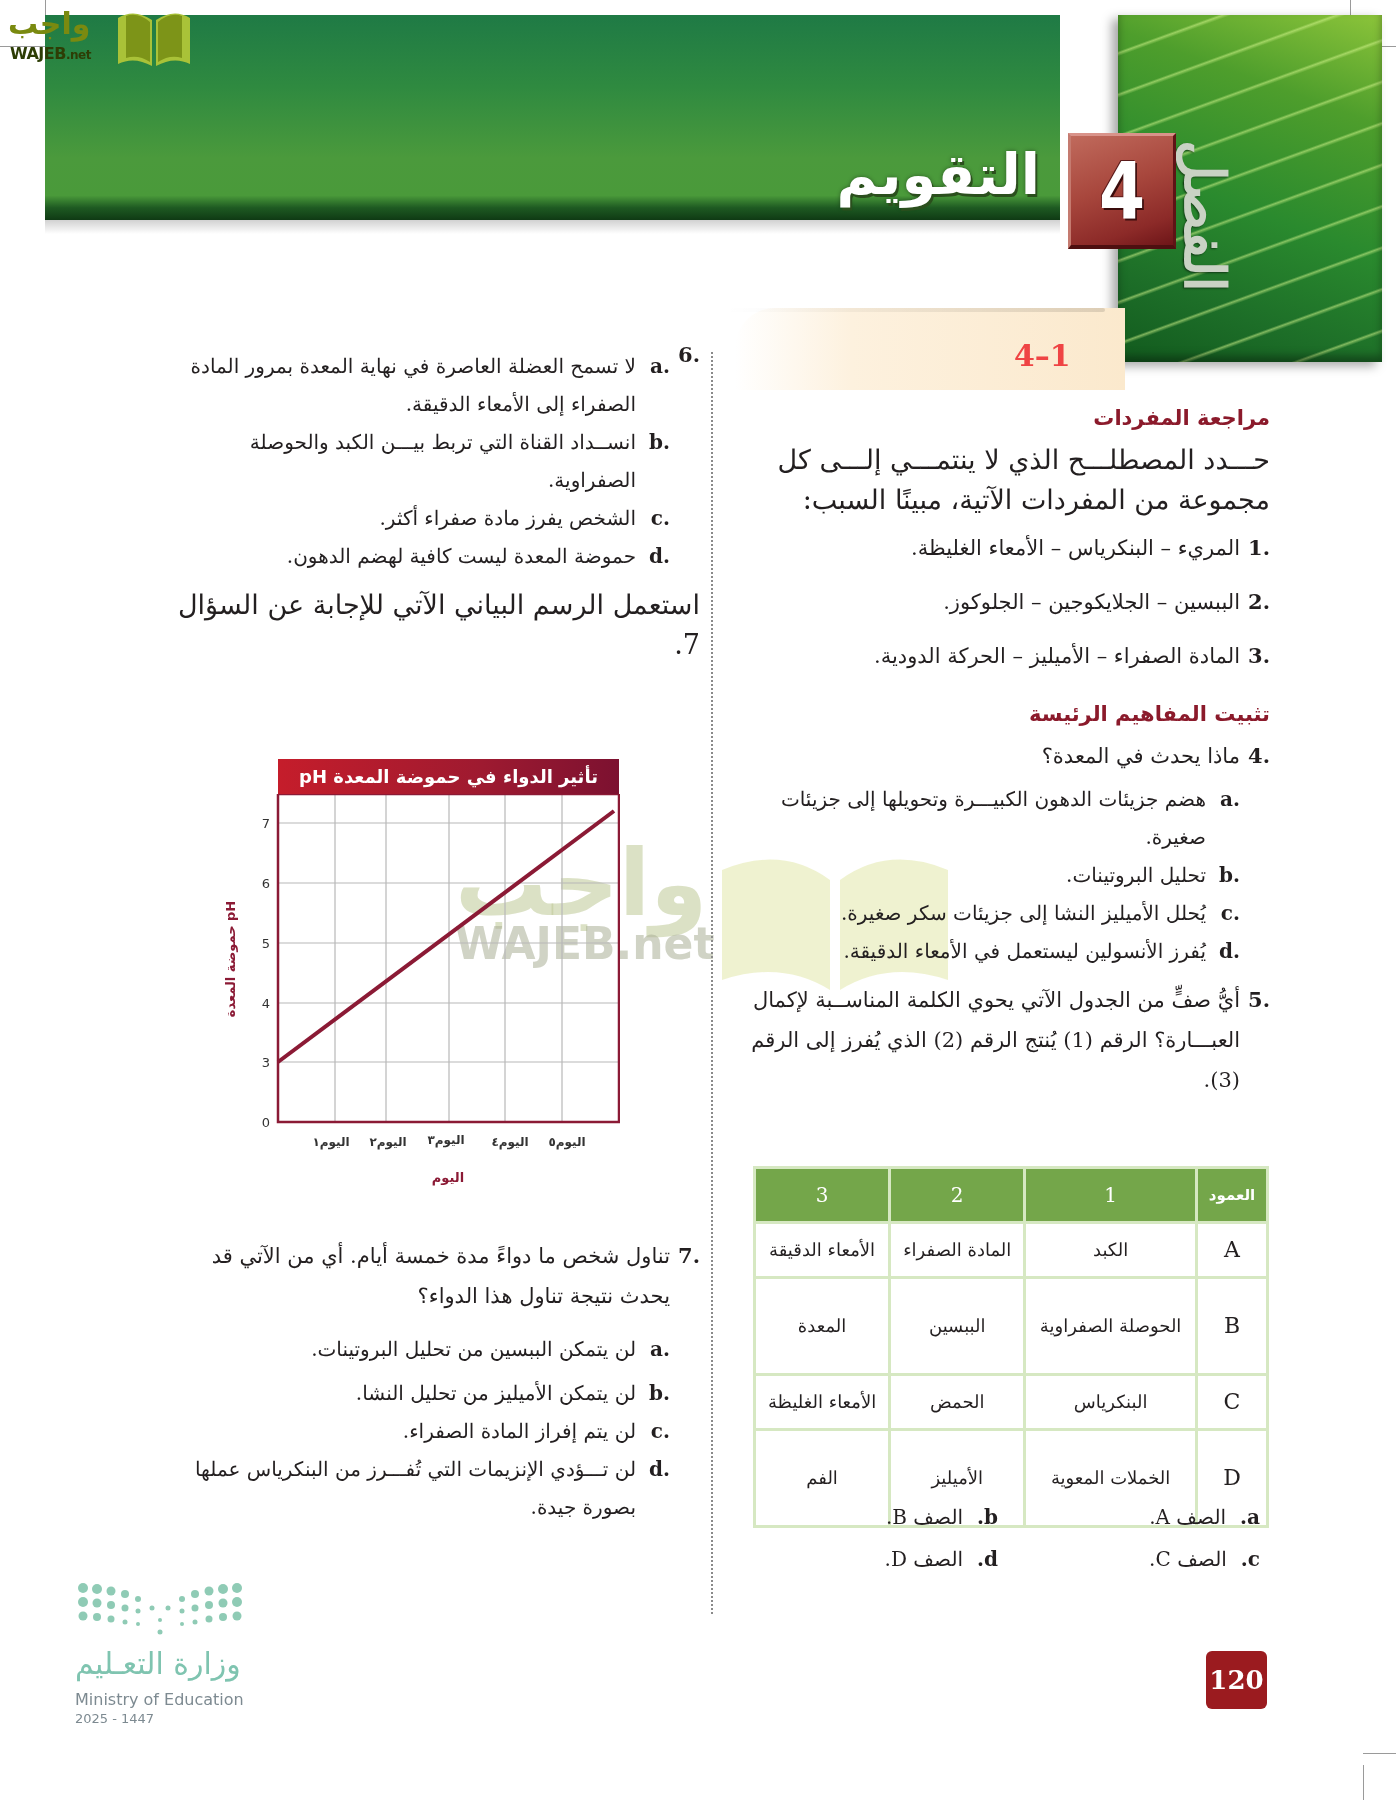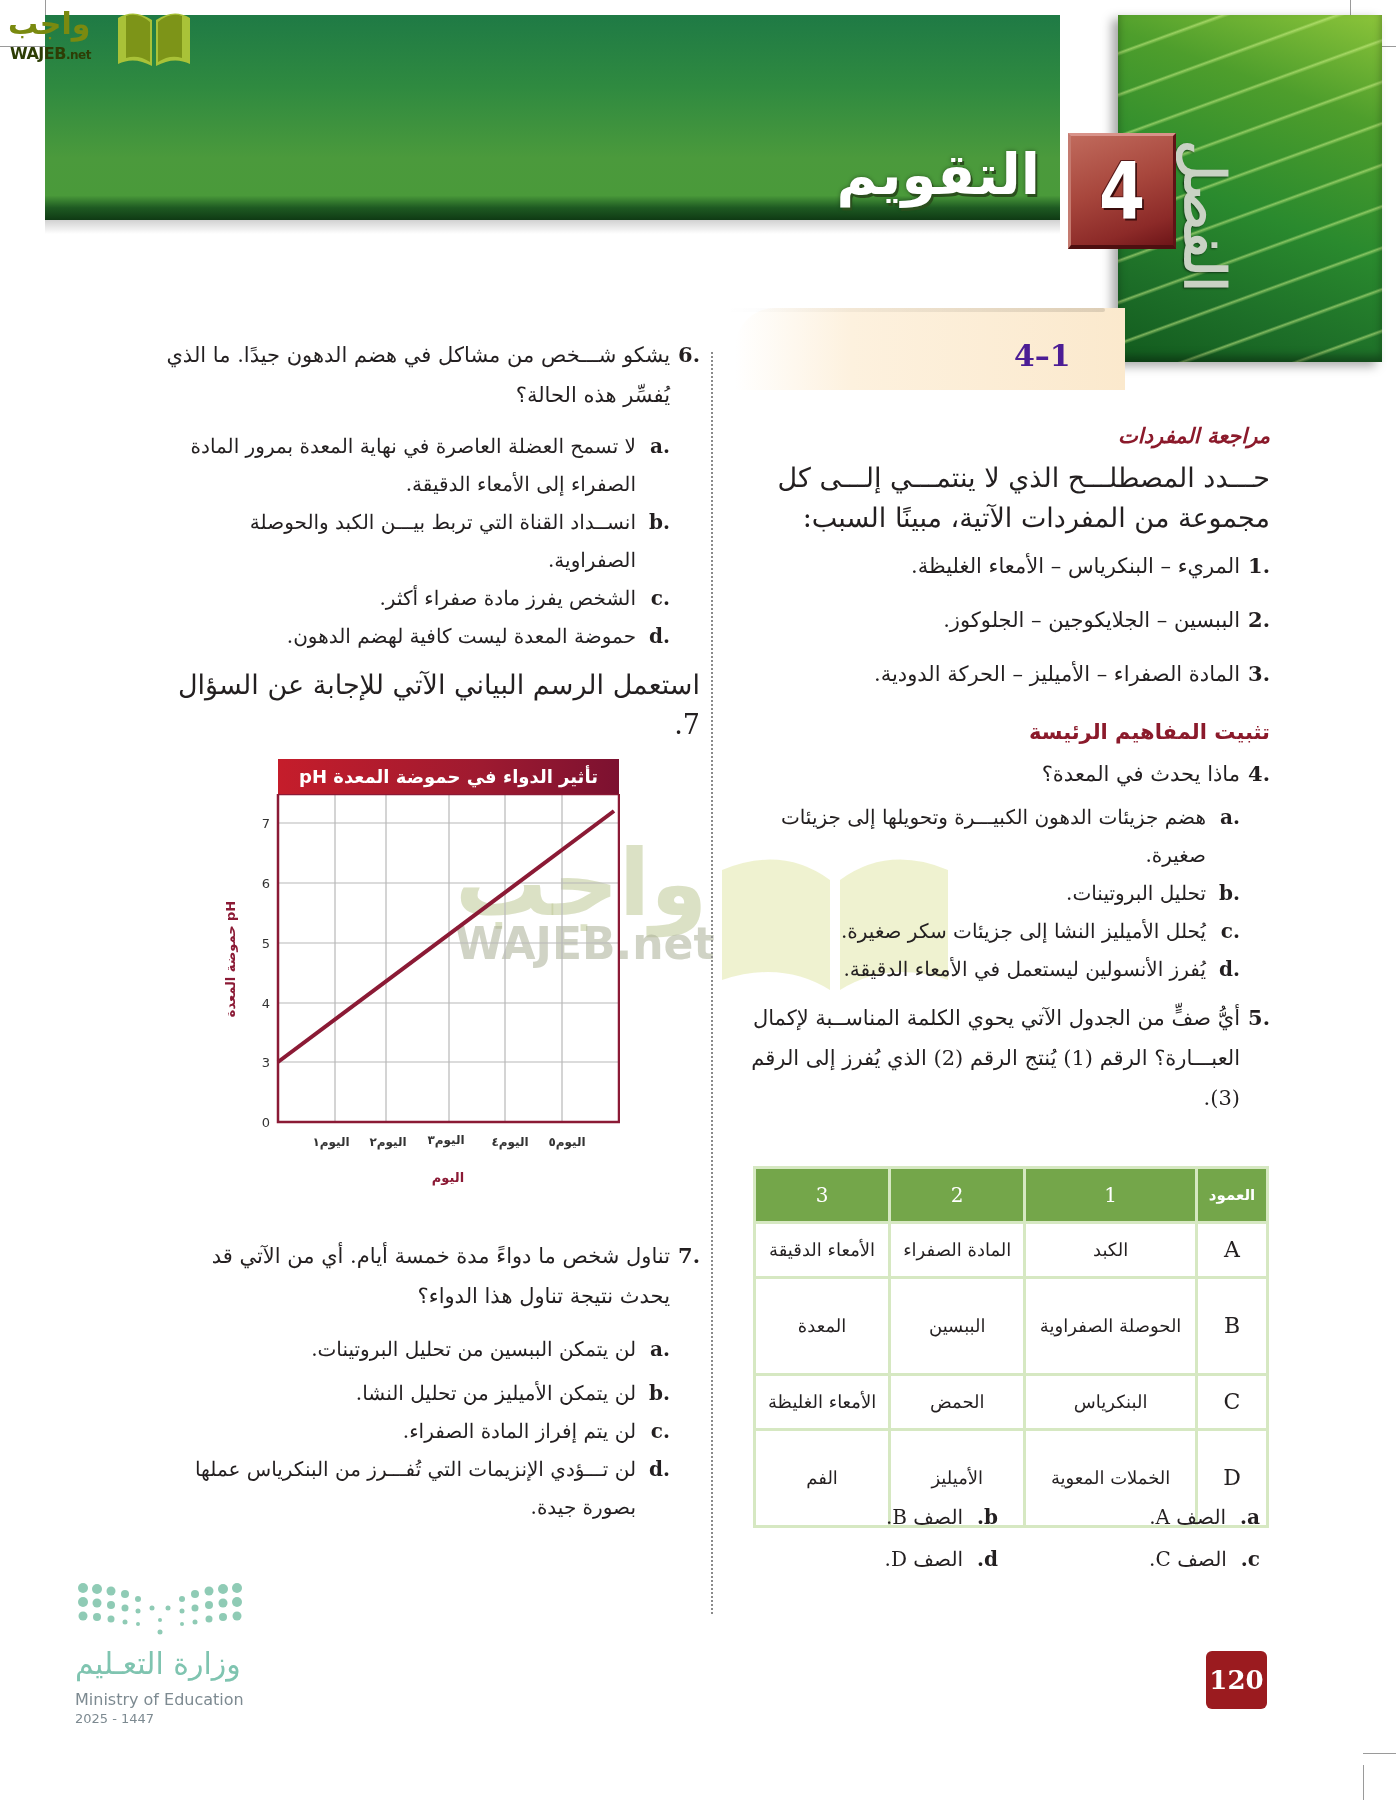--- a/index.html
+++ b/index.html
@@ -30,21 +30,21 @@
     text-shadow: 2px 2px 0 #3a0c0c, -1px -1px 0 #5a1a1a; transform: scaleX(0.85); }
   .banner-title { position: absolute; right: 356px; top: 142px; color: #ffffff; font-size: 56px; font-weight: bold;
     direction: rtl; text-shadow: 2px 3px 0 #2b4f1d, 0 0 4px rgba(0,0,0,0.4); }
 
   
   .section-tab { position: absolute; left: 735px; top: 308px; width: 390px; height: 82px;
     background: linear-gradient(90deg, rgba(253,246,232,0) 0%, #fdf1de 30%, #fbe9cd 100%);
     border-radius: 40px 0 0 0; }
   .section-tab::before { content:""; position:absolute; left:-10px; top:0; width:380px; height:4px;
     background: linear-gradient(90deg, rgba(0,0,0,0), rgba(0,0,0,0.12)); border-radius: 4px; }
-  .section-num { position: absolute; left: 1014px; top: 338px; color: #4c1d95; font-family: "DejaVu Serif", serif;
+  .section-num { position: absolute; left: 1014px; top: 338px; color: #ef4444; font-family: "DejaVu Serif", serif;
     font-weight: bold; font-size: 30px; }
 
   
   .logo { position: absolute; left: 8px; top: 4px; width: 180px; height: 64px; }
   .logo-ar { position: absolute; left: 0; top: 2px; color: #7a8a10; font-weight: bold; font-size: 30px; direction: rtl; }
   .logo-en { position: absolute; left: 2px; top: 40px; color: #2d3d05; font-weight: bold; font-size: 16px; letter-spacing: -0.5px; }
   .logo-en small { font-size: 12px; }
   .logo-book { position: absolute; left: 106px; top: 4px; width: 80px; height: 62px; }
 
   .wm { position: absolute; pointer-events: none; }
@@ -130,21 +130,21 @@
 <svg class="wm wm-book" viewBox="0 0 226 150">
   <path d="M0 30 Q60 5 108 40 L108 150 Q60 120 0 140 Z" fill="rgba(225,232,170,0.55)"></path>
   <path d="M226 30 Q166 5 118 40 L118 150 Q166 120 226 140 Z" fill="rgba(225,232,170,0.55)"></path>
 </svg>
 <div class="wm wm-ar">واجب</div>
 <div class="wm wm-en"><span>WAJEB</span><span>.net</span></div>
 
 <div class="divider"></div>
 
 <div class="col col-right">
-  <h3 class="heading" style="margin-top:24px;font-style:italic;">مراجعة المفردات</h3>
+  <h3 class="heading" style="margin-top:6px;">مراجعة المفردات</h3>
   <p class="para" style="margin-top:10px;">حـــدد المصطلـــح الذي لا ينتمـــي إلـــى كل مجموعة من المفردات الآتية، مبينًا السبب:</p>
   <div class="q" style="margin-top:8px;">
     <span class="num">1.</span><span>المريء – البنكرياس – الأمعاء الغليظة.</span>
   </div>
   <div class="q" style="margin-top:14px;">
     <span class="num">2.</span><span>الببسين – الجلايكوجين – الجلوكوز.</span>
   </div>
   <div class="q" style="margin-top:14px;">
     <span class="num">3.</span><span>المادة الصفراء – الأميليز – الحركة الدودية.</span>
   </div>
@@ -217,21 +217,21 @@
   <div class="ans" style="right:0;top:42px;">
     <span class="lbl">c.</span><span>الصف C.</span>
   </div>
   <div class="ans" style="right:262px;top:42px;">
     <span class="lbl">d.</span><span>الصف D.</span>
   </div>
 </div>
 
 <div class="col col-left">
   <div class="q">
-    <span class="num">6.</span><span>يشكو شـــخص من مشاكل في هضم الدهون جيدًا. ما الذي يُفسِّر هذه الحالة؟</span>
+    <span class="num">6.</span>
   </div>
   <div class="opt" style="margin-top:12px;">
     <span class="lbl">a.</span><span>لا تسمح العضلة العاصرة في نهاية المعدة بمرور المادة الصفراء إلى الأمعاء الدقيقة.</span>
   </div>
   <div class="opt">
     <span class="lbl">b.</span><span>انســداد القناة التي تربط بيـــن الكبد والحوصلة الصفراوية.</span>
   </div>
   <div class="opt">
     <span class="lbl">c.</span><span>الشخص يفرز مادة صفراء أكثر.</span>
   </div>

